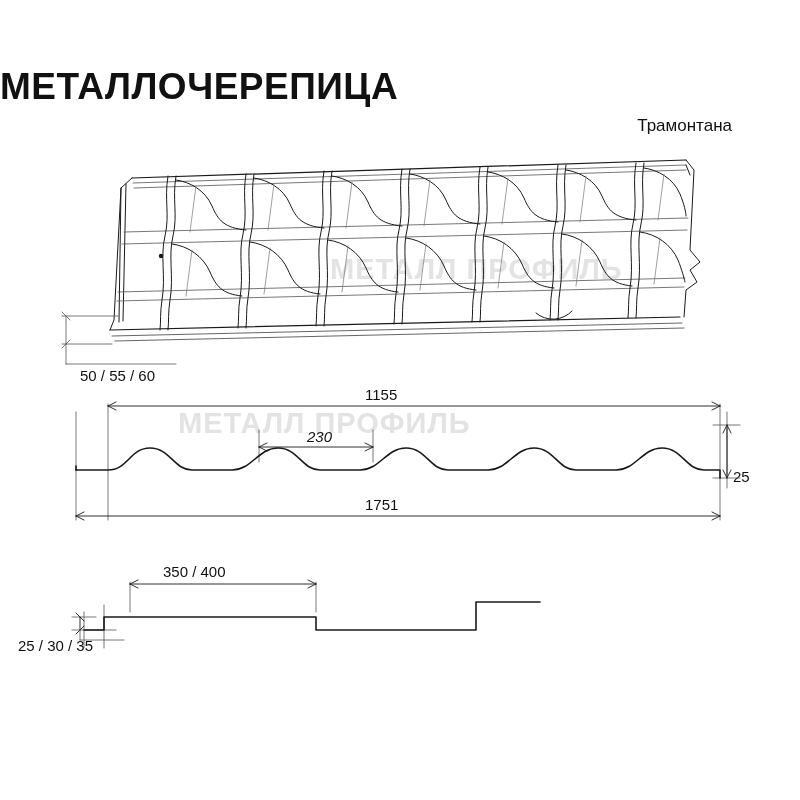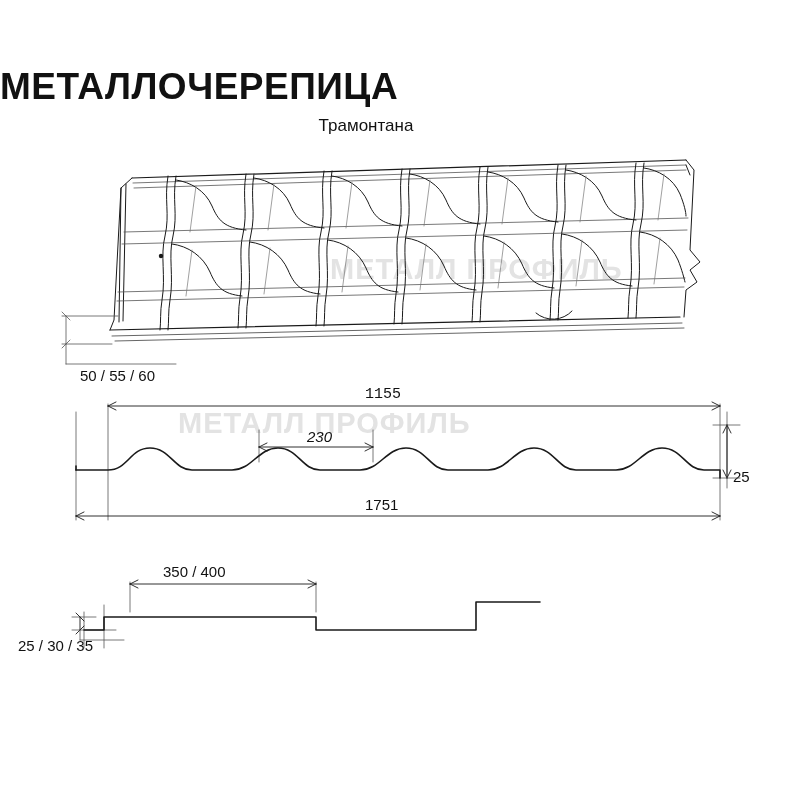--- a/index.html
+++ b/index.html
@@ -31,32 +31,32 @@
     font-size: 37px;
     font-weight: bold;
     letter-spacing: 0.5px;
     color: #111111;
   }
   .title-sub {
     position: absolute;
     left: 0;
     top: 116px;
     width: 732px;
-    text-align: center;
+    text-align: right;
     font-size: 17px;
     color: #111111;
   }
   .dim-label {
     position: absolute;
     font-size: 15px;
     color: #111111;
     white-space: nowrap;
     text-align: center;
   }
-  .lbl-1155 { left: 365px; top: 386px; font-family: Liberation Mono, monospace; }
+  .lbl-1155 { left: 365px; top: 386px; }
   .lbl-230  { left: 307px; top: 428px; font-style: italic; }
   .lbl-25r  { left: 733px; top: 434px; margin-top: 34px; }
   .lbl-1195 { left: 365px; top: 496px; }
   .lbl-350400 { left: 163px; top: 563px; }
   .lbl-505560 { left: 80px;  top: 367px; }
   .lbl-253035 { left: 18px;  top: 637px; }
   .wm {
     position: absolute;
     pointer-events: none;
     user-select: none;

